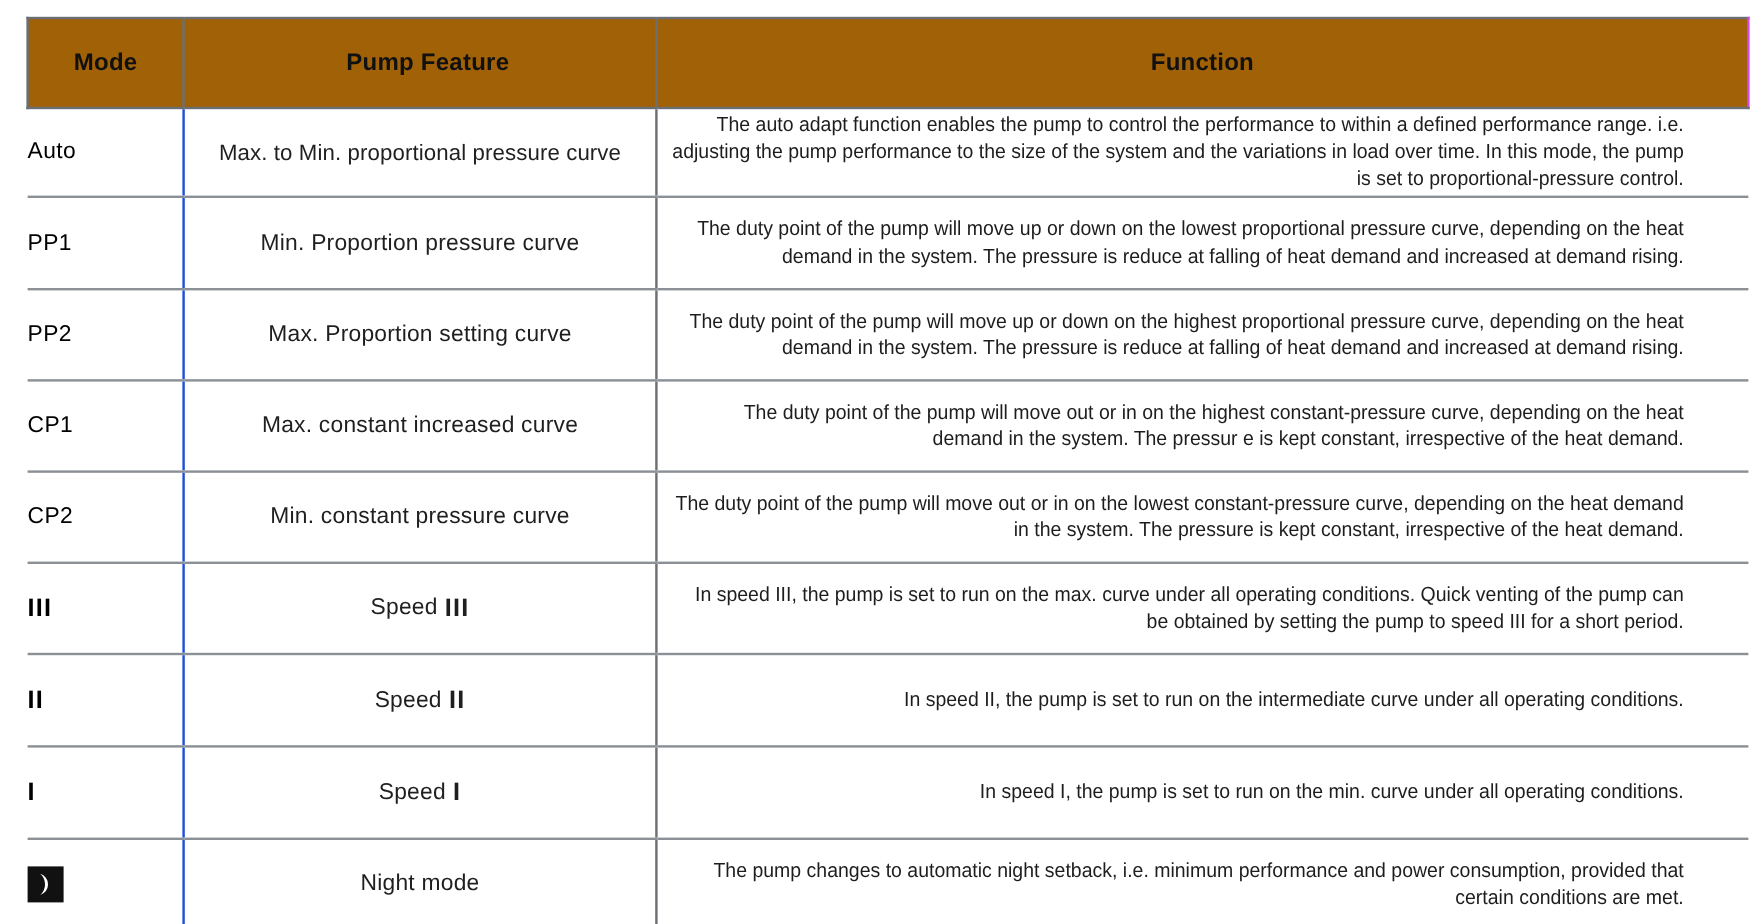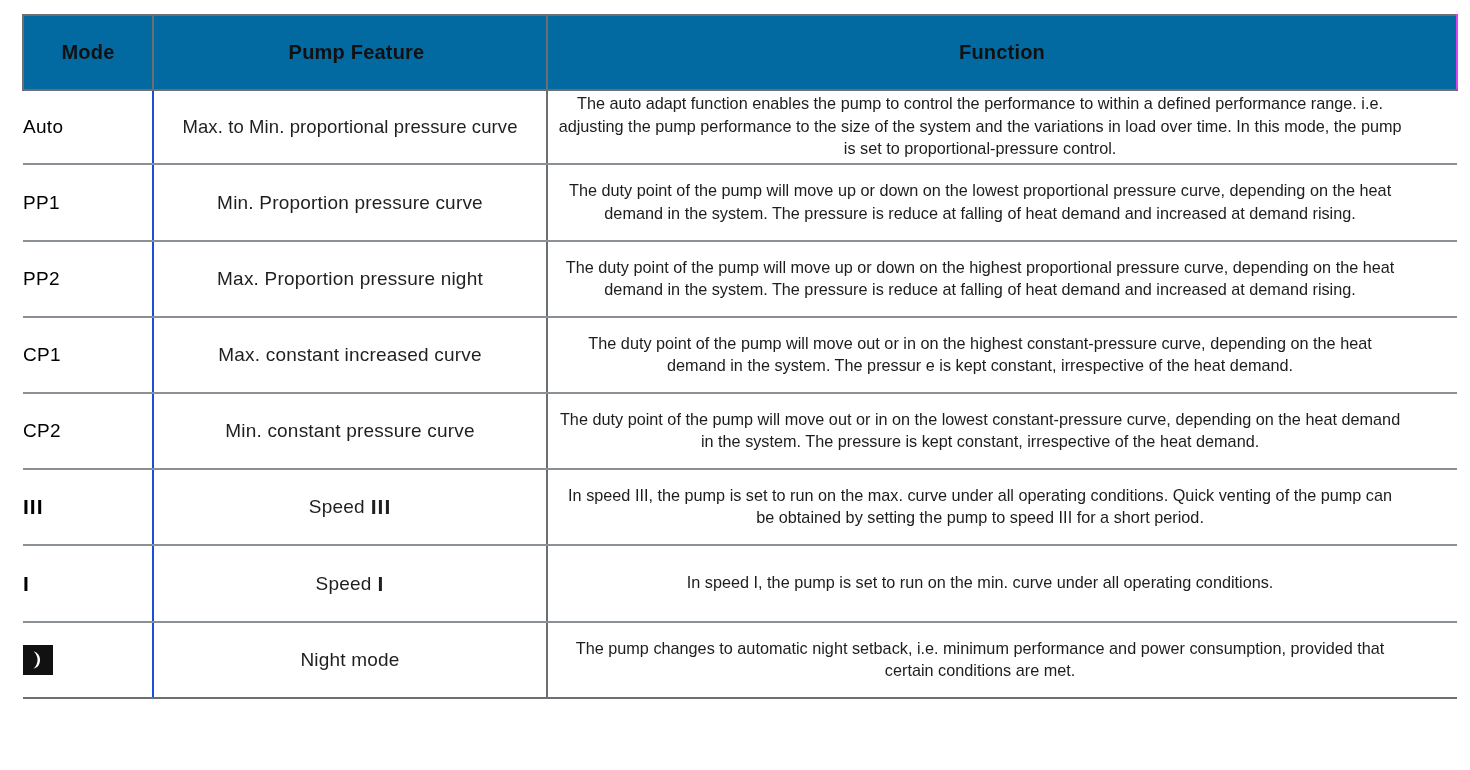--- a/index.html
+++ b/index.html
@@ -19,21 +19,21 @@
     border-collapse:collapse;
     width:1434px;
     table-layout:fixed;
   }
   col.c-mode{width:130px;}
   col.c-feature{width:394px;}
   col.c-function{width:910px;}
 
   
   thead th{
-    background:#0369a1;
+    background:#a16207;
     border-top:2px solid #6b6f73;
     border-bottom:2px solid #6b6f73;
     height:73px;
     padding:0 8px;
     font-weight:700;
     font-size:20px;
     letter-spacing:.2px;
     color:#111;
     text-align:center;
     vertical-align:middle;
@@ -61,21 +61,21 @@
     border-left:2px solid #1d4ed8;
     text-align:center;
     font-size:19px;
     color:#1f1f1f;
     letter-spacing:.2px;
     padding:0 6px;
   }
   td.feature.wide{letter-spacing:.1px;font-size:18.5px;}
   td.function{
     border-left:2px solid #6b6f73;
-    text-align:center;
+    text-align:right;
     padding:0 14px 0 9px;
     font-size:17px;
     line-height:1.32;
     color:#1d1d1d;
     font-family:"Liberation Sans", sans-serif;
     font-stretch:semi-condensed;
   }
   .fn-text{
     display:block;
     transform:scaleX(.955);
@@ -142,21 +142,21 @@
       <tr class="r-pp1">
         <td class="mode">PP1</td>
         <td class="feature">Min. Proportion pressure curve</td>
         <td class="function">
             <span class="fn-text">The duty point of the pump will move up or down on the lowest proportional pressure curve, depending on the heat demand in the system. The pressure is reduce at falling of heat demand and increased at demand rising.</span>
           </td>
       </tr>
 
       <tr class="r-pp2">
         <td class="mode">PP2</td>
-        <td class="feature">Max. Proportion pressure night</td>
+        <td class="feature">Max. Proportion setting curve</td>
         <td class="function">
             <span class="fn-text">The duty point of the pump will move up or down on the highest proportional pressure curve, depending on the heat demand in the system. The pressure is reduce at falling of heat demand and increased at demand rising.</span>
           </td>
       </tr>
 
       <tr class="r-cp1">
         <td class="mode">CP1</td>
         <td class="feature">Max. constant increased curve</td>
         <td class="function">
             <span class="fn-text">The duty point of the pump will move out or in on the highest constant-pressure curve, depending on the heat demand in the system. The pressur e is kept constant, irrespective of the heat demand.</span>
@@ -172,20 +172,27 @@
       </tr>
 
       <tr class="r-s3">
         <td class="mode"><span class="roman">III</span></td>
         <td class="feature"><span>Speed</span><span class="roman">III</span></td>
         <td class="function">
             <span class="fn-text">In speed III, the pump is set to run on the max. curve under all operating conditions. Quick venting of the pump can be obtained by setting the pump to speed III for a short period.</span>
           </td>
       </tr>
 
+      <tr class="r-s2">
+        <td class="mode"><span class="roman">II</span></td>
+        <td class="feature"><span>Speed</span><span class="roman">II</span></td>
+        <td class="function">
+            <span class="fn-text">In speed II, the pump is set to run on the intermediate curve under all operating conditions.</span>
+          </td>
+      </tr>
 
       <tr class="r-s1">
         <td class="mode"><span class="roman">I</span></td>
         <td class="feature"><span>Speed</span><span class="roman">I</span></td>
         <td class="function">
             <span class="fn-text">In speed I, the pump is set to run on the min. curve under all operating conditions.</span>
           </td>
       </tr>
 
       <tr class="r-night">

